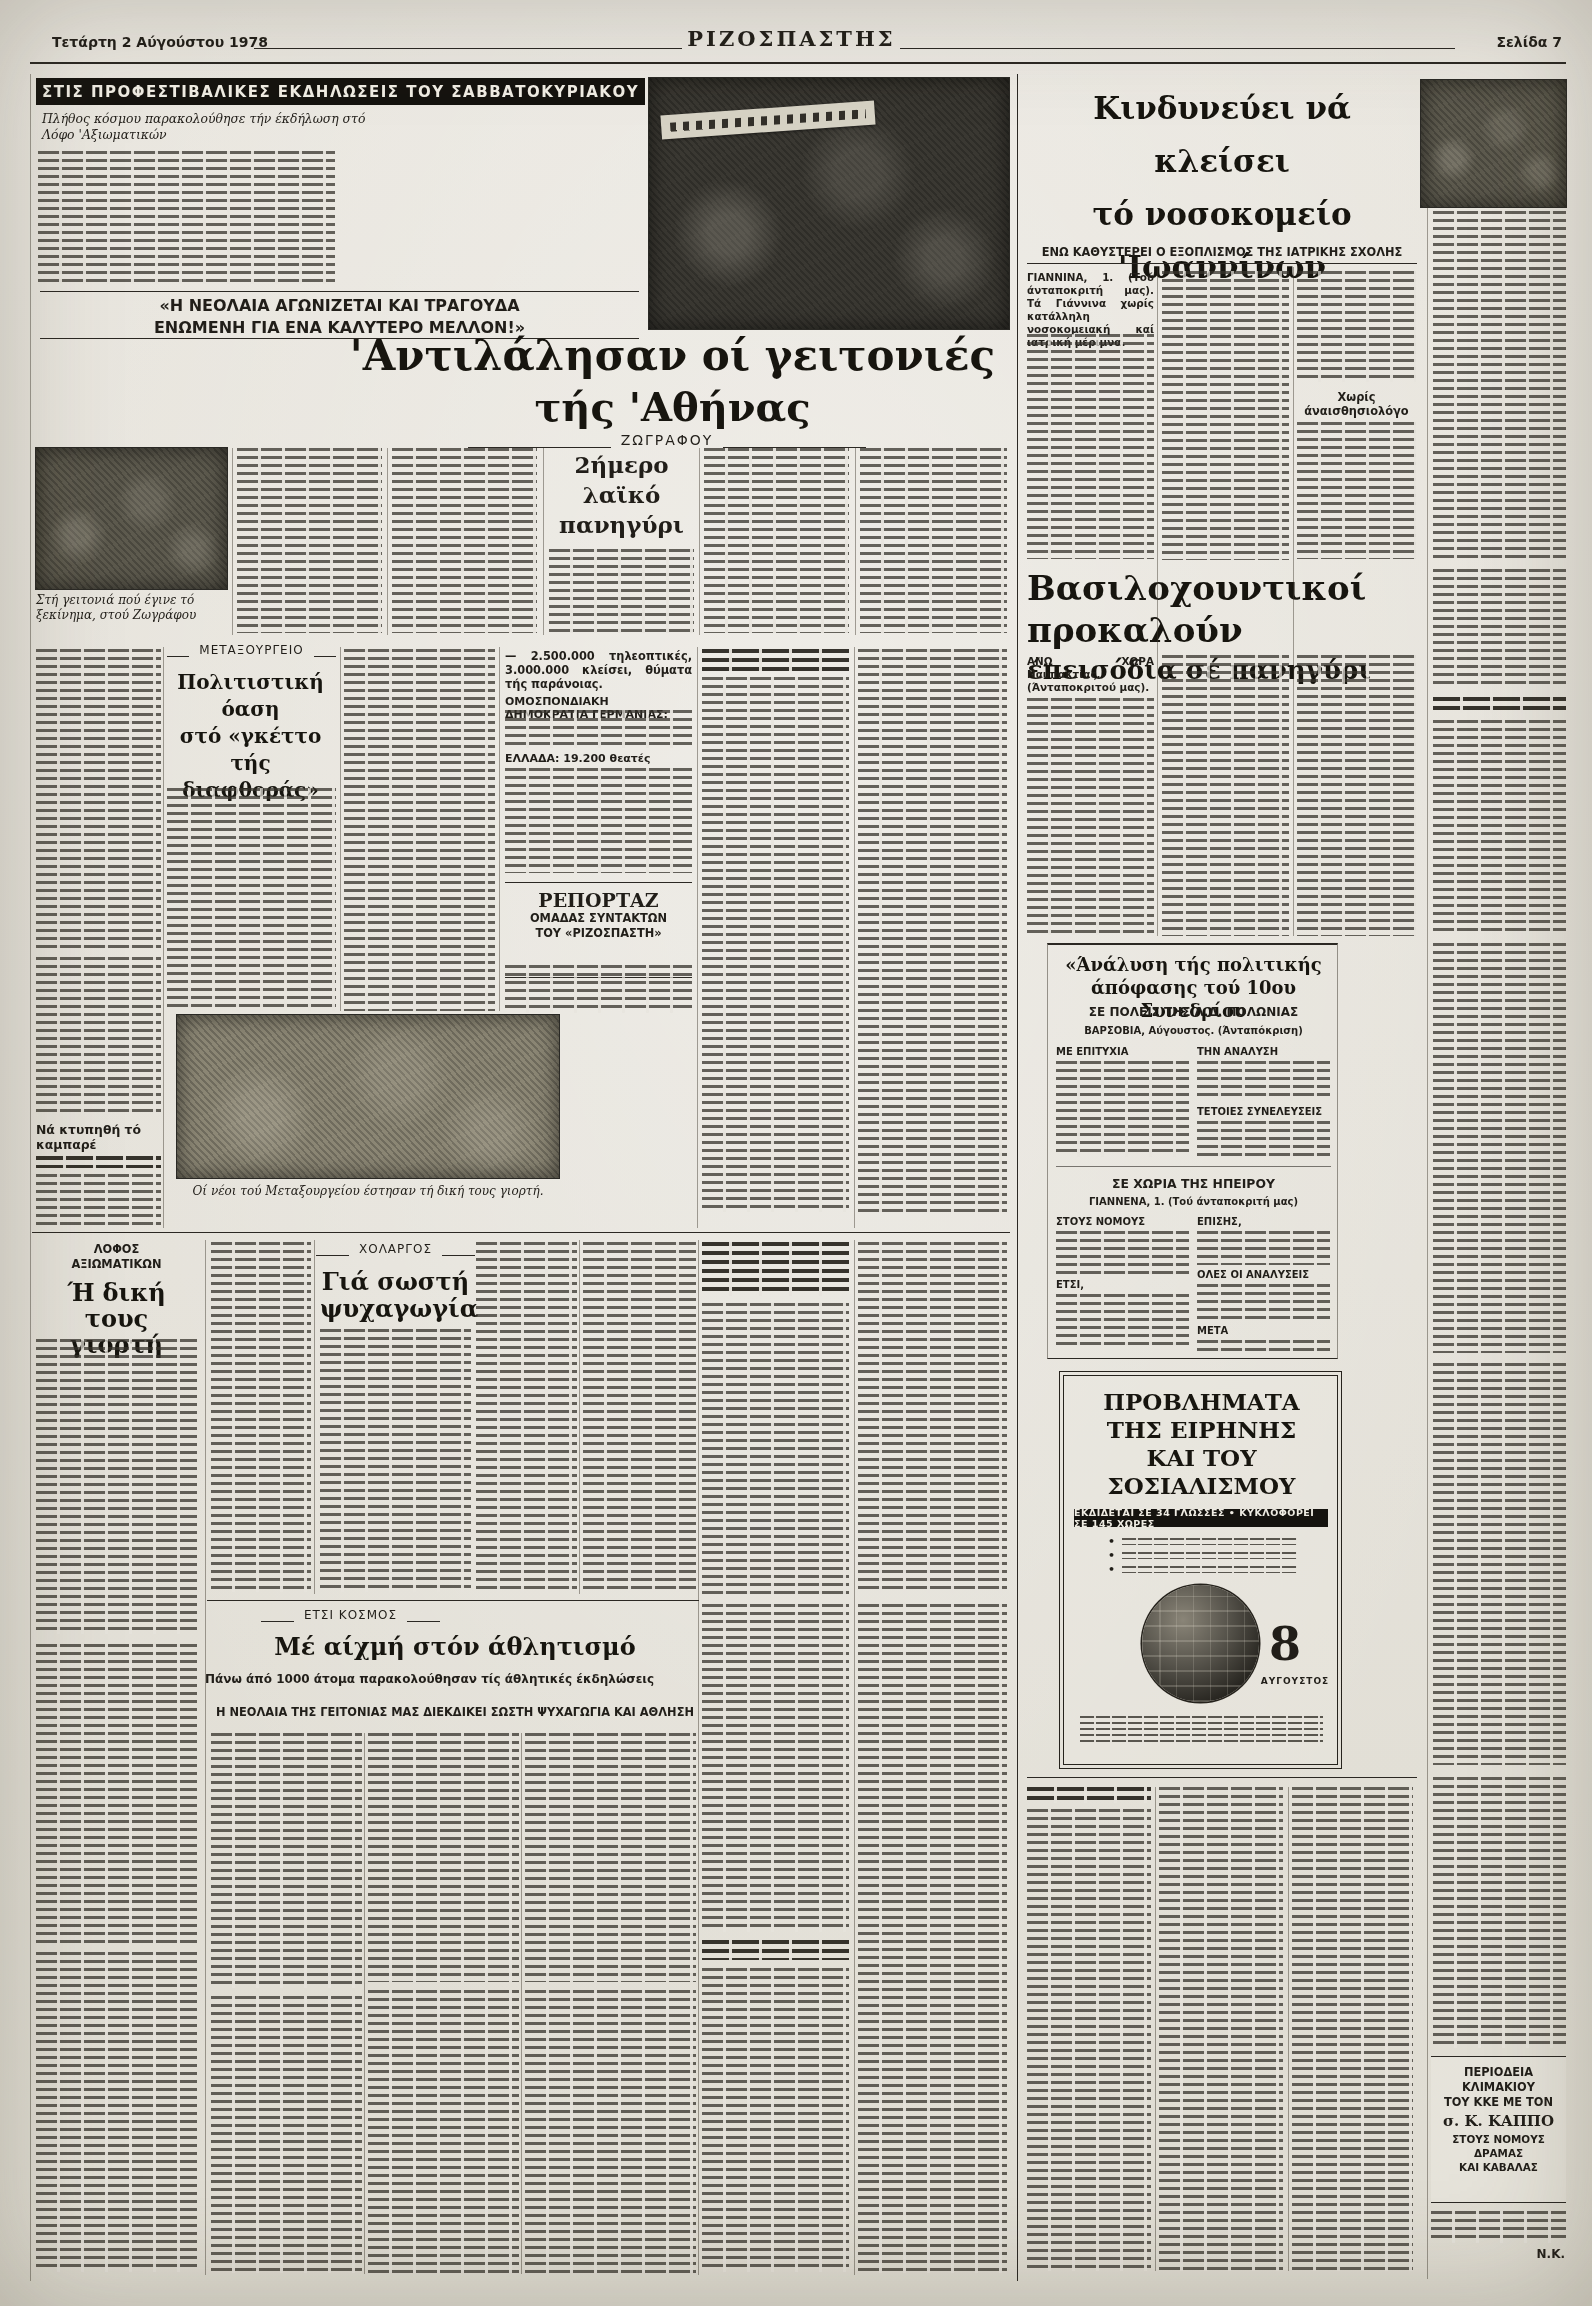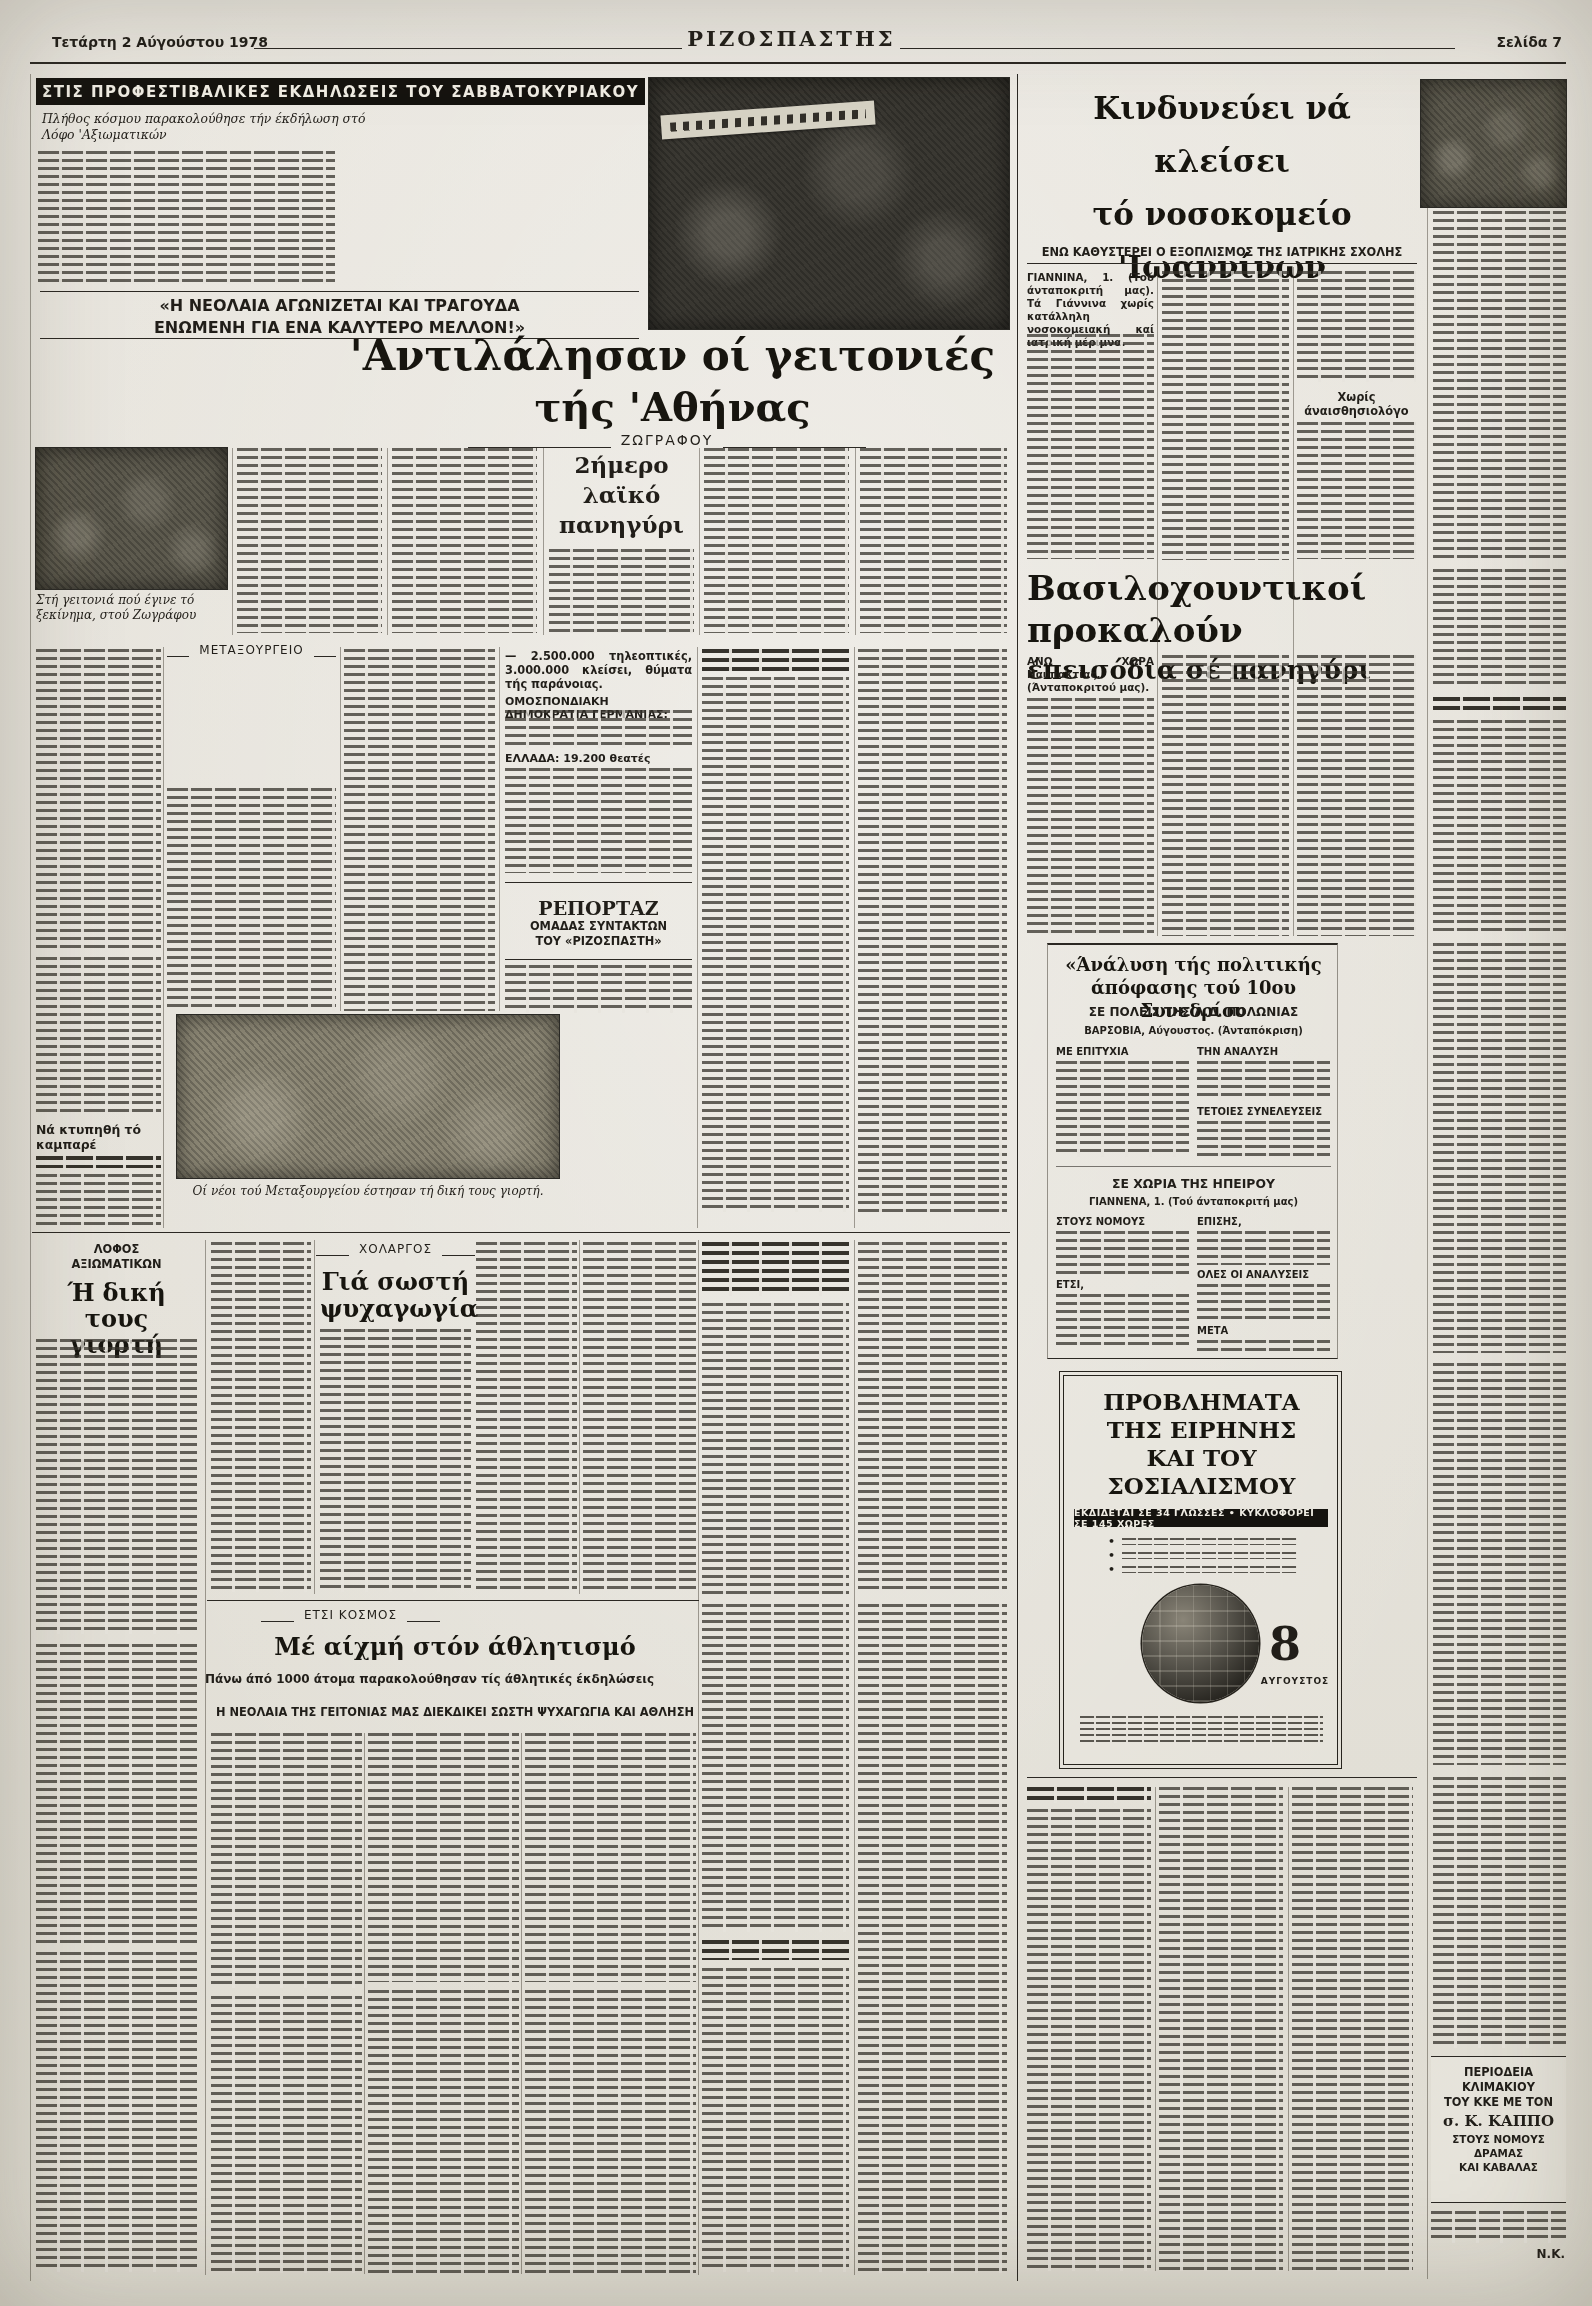--- a/index.html
+++ b/index.html
@@ -105,37 +105,41 @@
   <div class="g" style="left:860px;top:448px;width:147px;height:185px"></div>
   <div class="vr" style="left:232px;top:448px;height:187px"></div>
   <div class="vr" style="left:387px;top:448px;height:187px"></div>
   <div class="vr" style="left:543px;top:448px;height:187px"></div>
   <div class="vr" style="left:699px;top:448px;height:187px"></div>
   <div class="vr" style="left:855px;top:448px;height:187px"></div>
 
   <div class="abs label" style="left:167px;top:643px;width:169px;font-size:12px;letter-spacing:1px">
     <span>ΜΕΤΑΞΟΥΡΓΕΙΟ</span>
   </div>
+  <div class="abs serif b c pre ink" style="left:165px;top:669px;width:171px;font-size:20px;line-height:27px">Πολιτιστική
+όαση
+στό «γκέττο
+τής διαφθοράς»</div>
 
   <div class="g" style="left:36px;top:649px;width:125px;height:299px"></div>
   <div class="g" style="left:36px;top:957px;width:125px;height:157px"></div>
   <div class="abs b" style="left:36px;top:1122px;width:125px;font-size:12.4px;line-height:15px">Νά κτυπηθή τό καμπαρέ</div>
   <div class="gb" style="left:36px;top:1156px;width:125px;height:12px"></div>
   <div class="g" style="left:36px;top:1174px;width:125px;height:52px"></div>
 
   <div class="g" style="left:167px;top:788px;width:169px;height:223px"></div>
   <div class="g" style="left:344px;top:649px;width:151px;height:362px"></div>
 
   <div class="abs b j" style="left:505px;top:649px;width:187px;font-size:11.4px;line-height:14px">— 2.500.000 τηλεοπτικές, 3.000.000 κλείσει, θύματα τής παράνοιας.</div>
   <div class="abs b" style="left:505px;top:695px;width:187px;font-size:11px">ΟΜΟΣΠΟΝΔΙΑΚΗ ΔΗΜΟΚΡΑΤΙΑ ΓΕΡΜΑΝΙΑΣ:</div>
   <div class="g" style="left:505px;top:710px;width:187px;height:38px"></div>
   <div class="abs b" style="left:505px;top:752px;width:187px;font-size:11px">ΕΛΛΑΔΑ: 19.200 θεατές</div>
   <div class="g" style="left:505px;top:768px;width:187px;height:105px"></div>
 
-  <div class="abs boxtb c" style="left:505px;top:882px;width:187px;height:78px;padding-top:14px">
+  <div class="abs boxtb c" style="left:505px;top:882px;width:187px;height:96px;padding-top:6px">
     <div class="serif b" style="font-size:19px;line-height:22px">ΡΕΠΟΡΤΑΖ</div>
     <div class="b" style="font-size:11.4px;line-height:15px">ΟΜΑΔΑΣ ΣΥΝΤΑΚΤΩΝ</div>
     <div class="b" style="font-size:11.4px;line-height:15px">ΤΟΥ «ΡΙΖΟΣΠΑΣΤΗ»</div>
   </div>
   <div class="g" style="left:505px;top:965px;width:187px;height:48px"></div>
 
   <div class="gb" style="left:702px;top:649px;width:147px;height:22px"></div>
   <div class="g" style="left:702px;top:677px;width:147px;height:535px"></div>
   <div class="g" style="left:858px;top:649px;width:149px;height:563px"></div>
 

